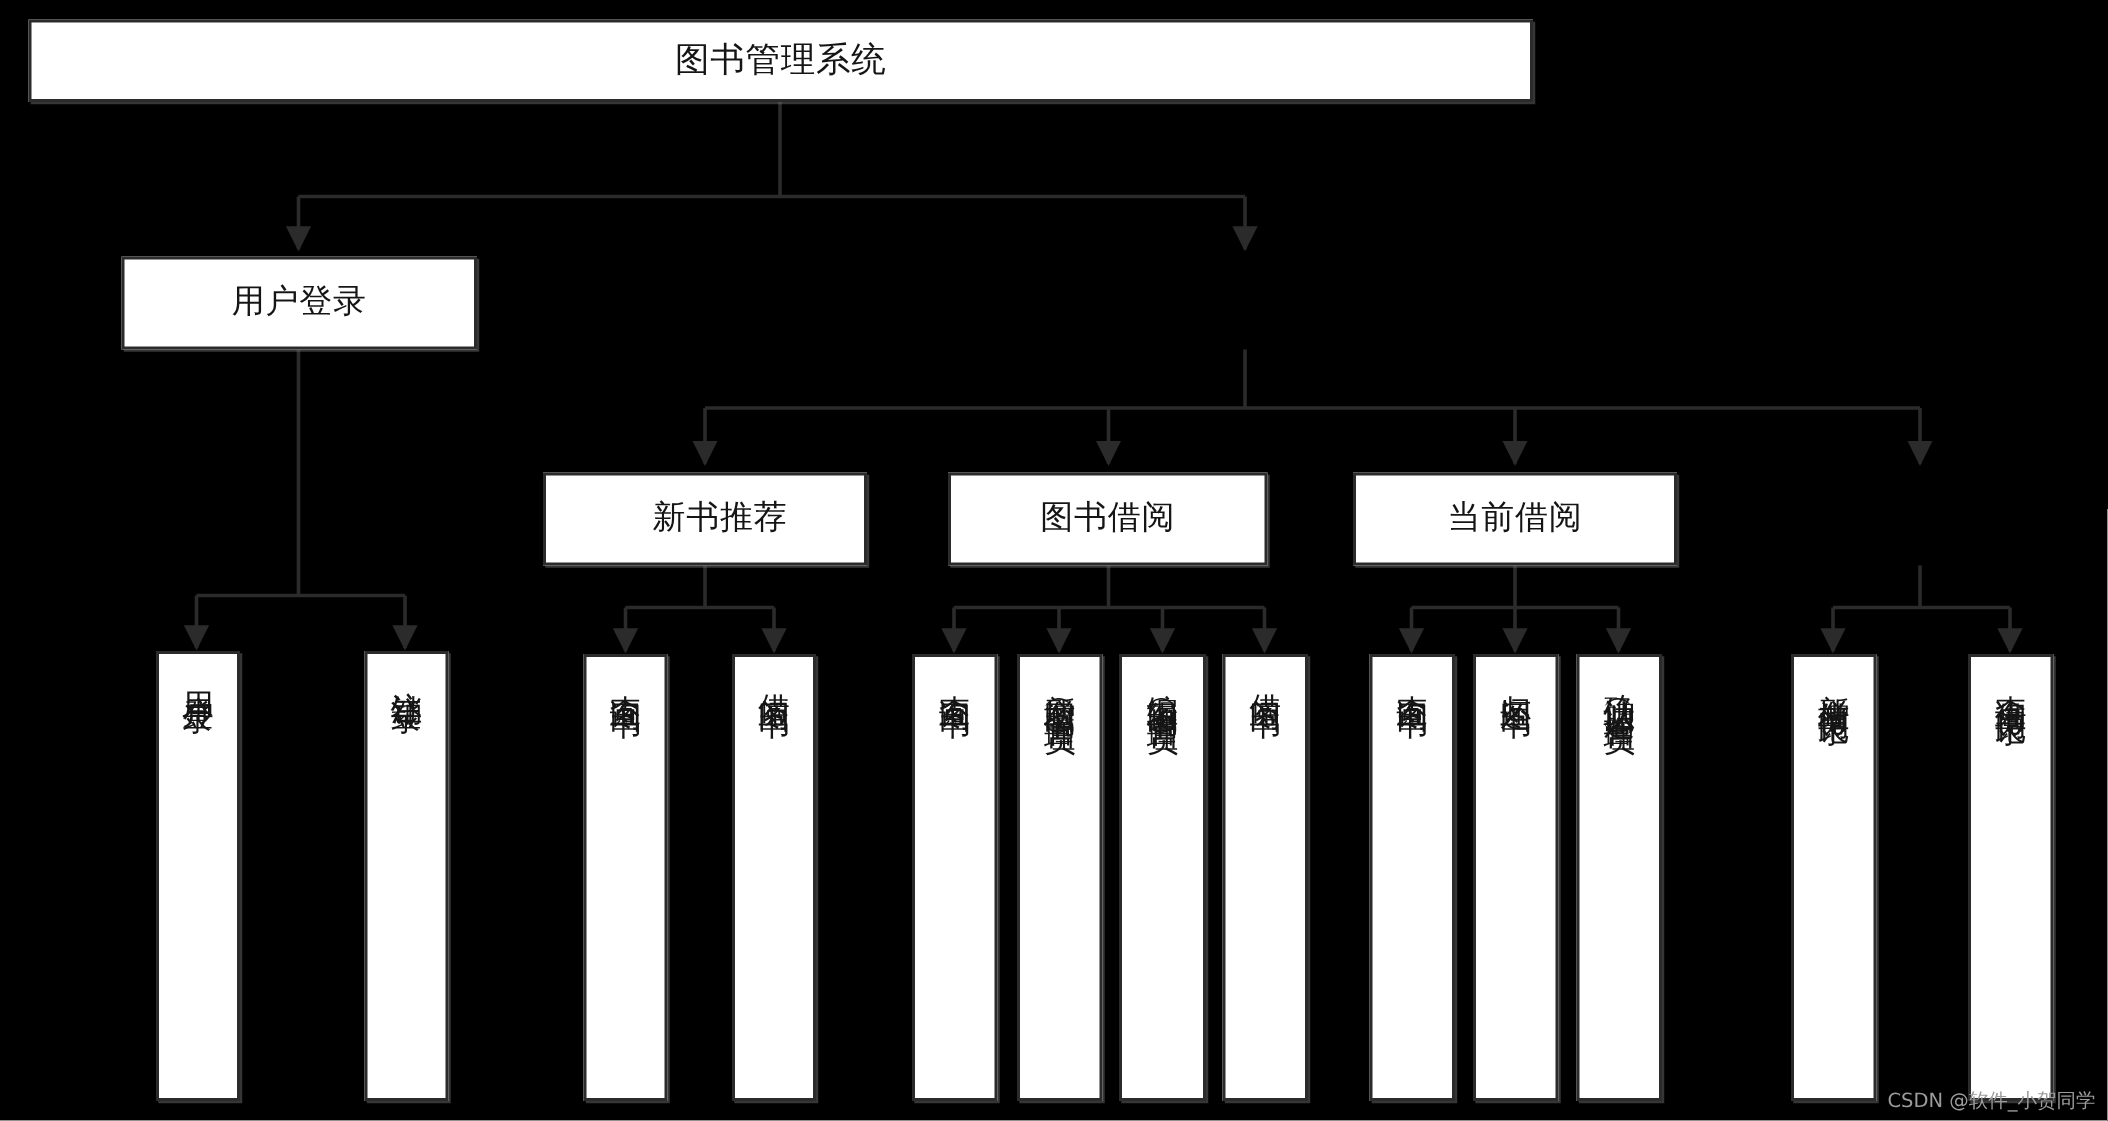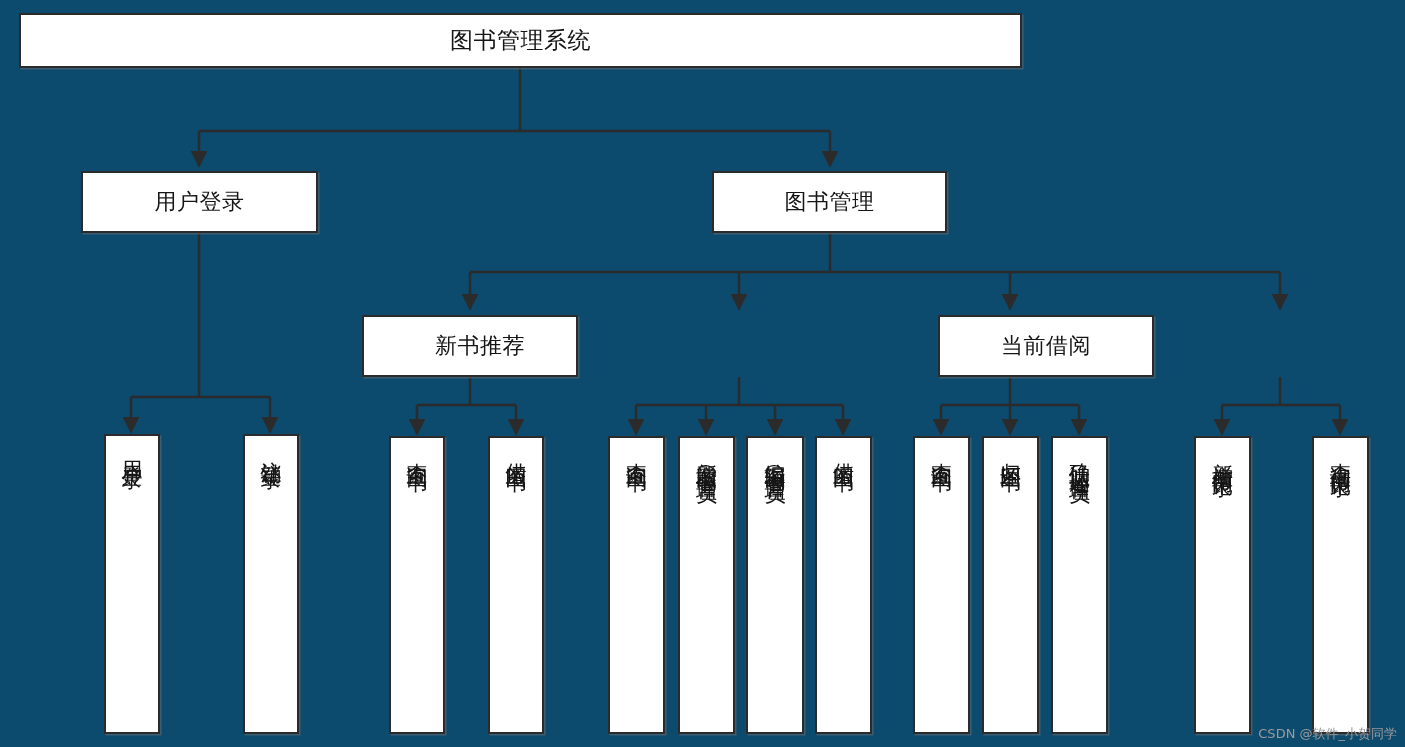--- a/index.html
+++ b/index.html
@@ -4,21 +4,21 @@
 <style>
   html,body{margin:0;padding:0;background:#ffffff;}
   body{
     font-family:"DejaVu Sans","Liberation Sans",sans-serif;
     color:#1a1a1a;
   }
   #canvas{
     position:relative;
     width:1405px;
     height:747px;
-    background:#0c4a6e;
+    background:#000000;
     overflow:hidden;
   }
   svg.edges{
     position:absolute;
     left:0; top:0;
     width:1405px;
     height:747px;
     pointer-events:none;
   }
   .node{
@@ -125,28 +125,28 @@
     </g>
   </svg>
 
   <div class="node h root" style="left:19px;top:13px;width:1003px;height:55px;">
     <span class="lbl">图书管理系统</span>
   </div>
 
   <div class="node h" style="left:81px;top:171px;width:237px;height:62px;">
     <span class="lbl">用户登录</span>
   </div>
-  <div class="node h" style="left:712px;top:171px;width:235px;height:62px;">
-    <span class="lbl">图书管理</span>
-  </div>
 
   <div class="node h" style="left:362px;top:315px;width:216px;height:62px;padding-left:20px;">
     <span class="lbl">新书推荐</span>
   </div>
-  <div class="node h" style="left:902px;top:315px;width:216px;height:62px;margin-left:36px;">
+  <div class="node h" style="left:632px;top:315px;width:213px;height:62px;">
+    <span class="lbl">图书借阅</span>
+  </div>
+  <div class="node h" style="left:902px;top:315px;width:216px;height:62px;">
     <span class="lbl">当前借阅</span>
   </div>
 
   <div class="node v" style="left:104px;top:434px;width:56px;height:300px;">
     <span class="lbl">用户登录</span>
   </div>
   <div class="node v" style="left:243px;top:434px;width:56px;height:300px;">
     <span class="lbl">注销登录</span>
   </div>
 

